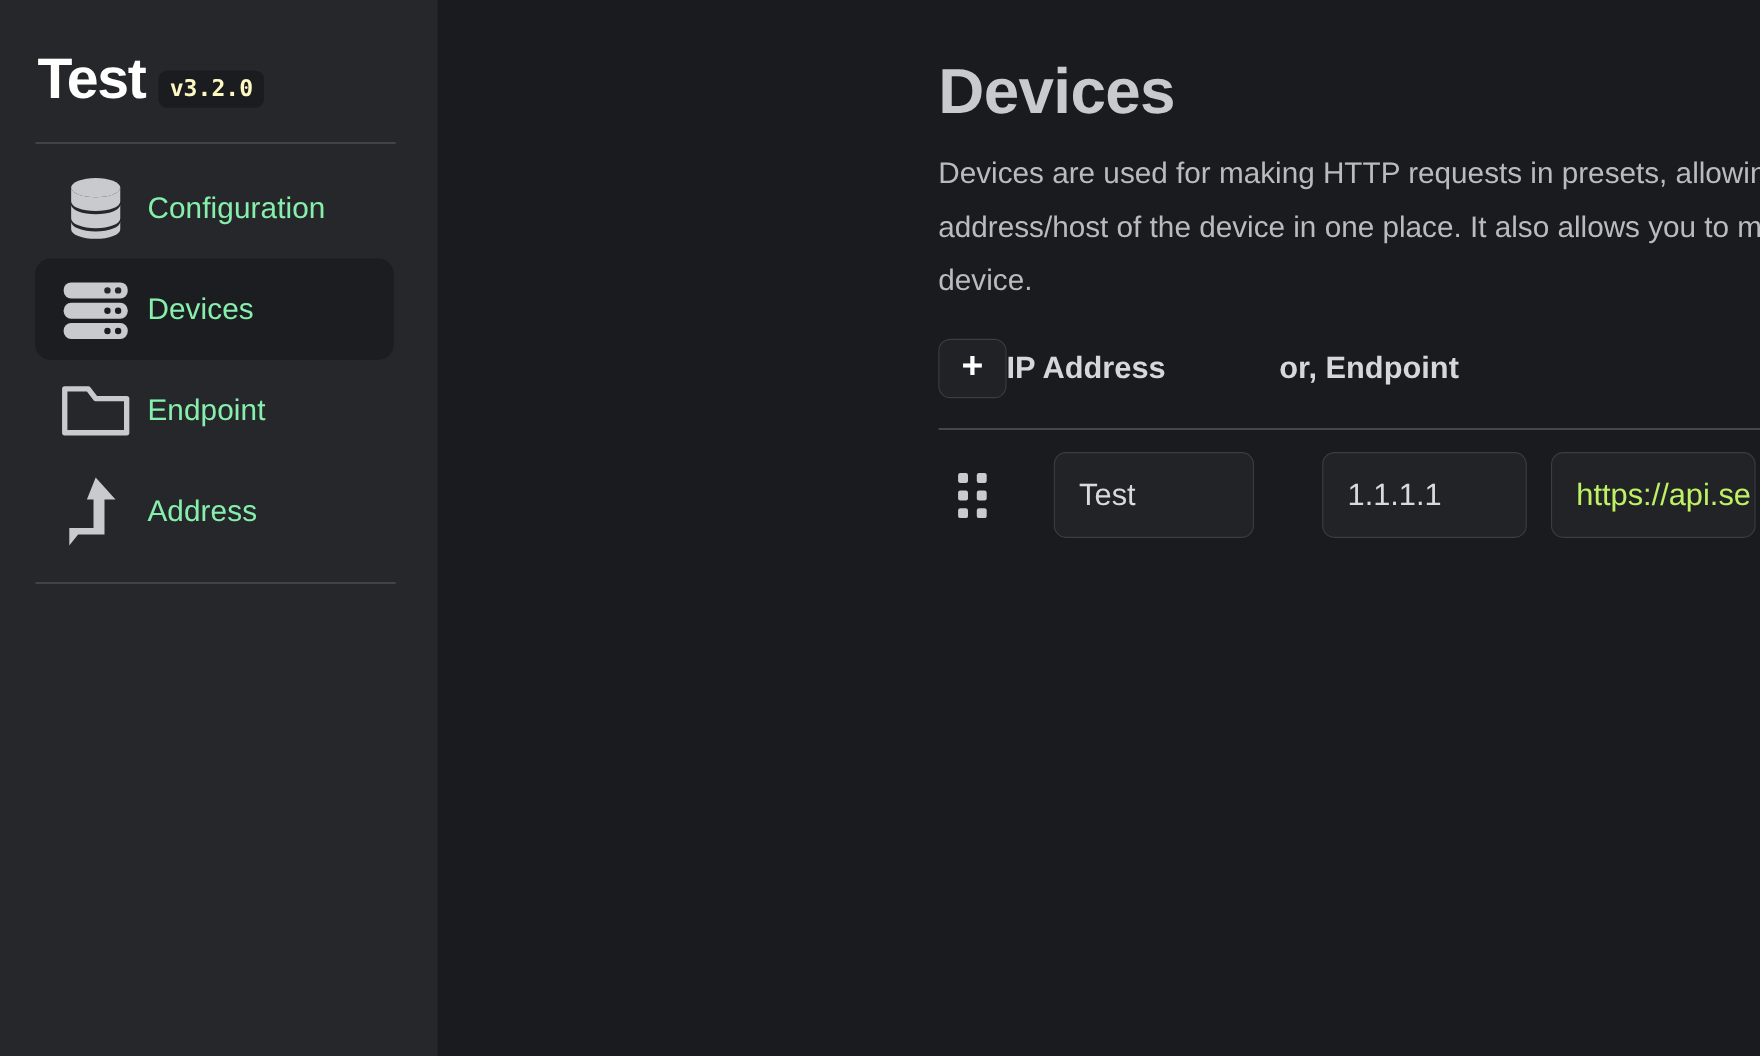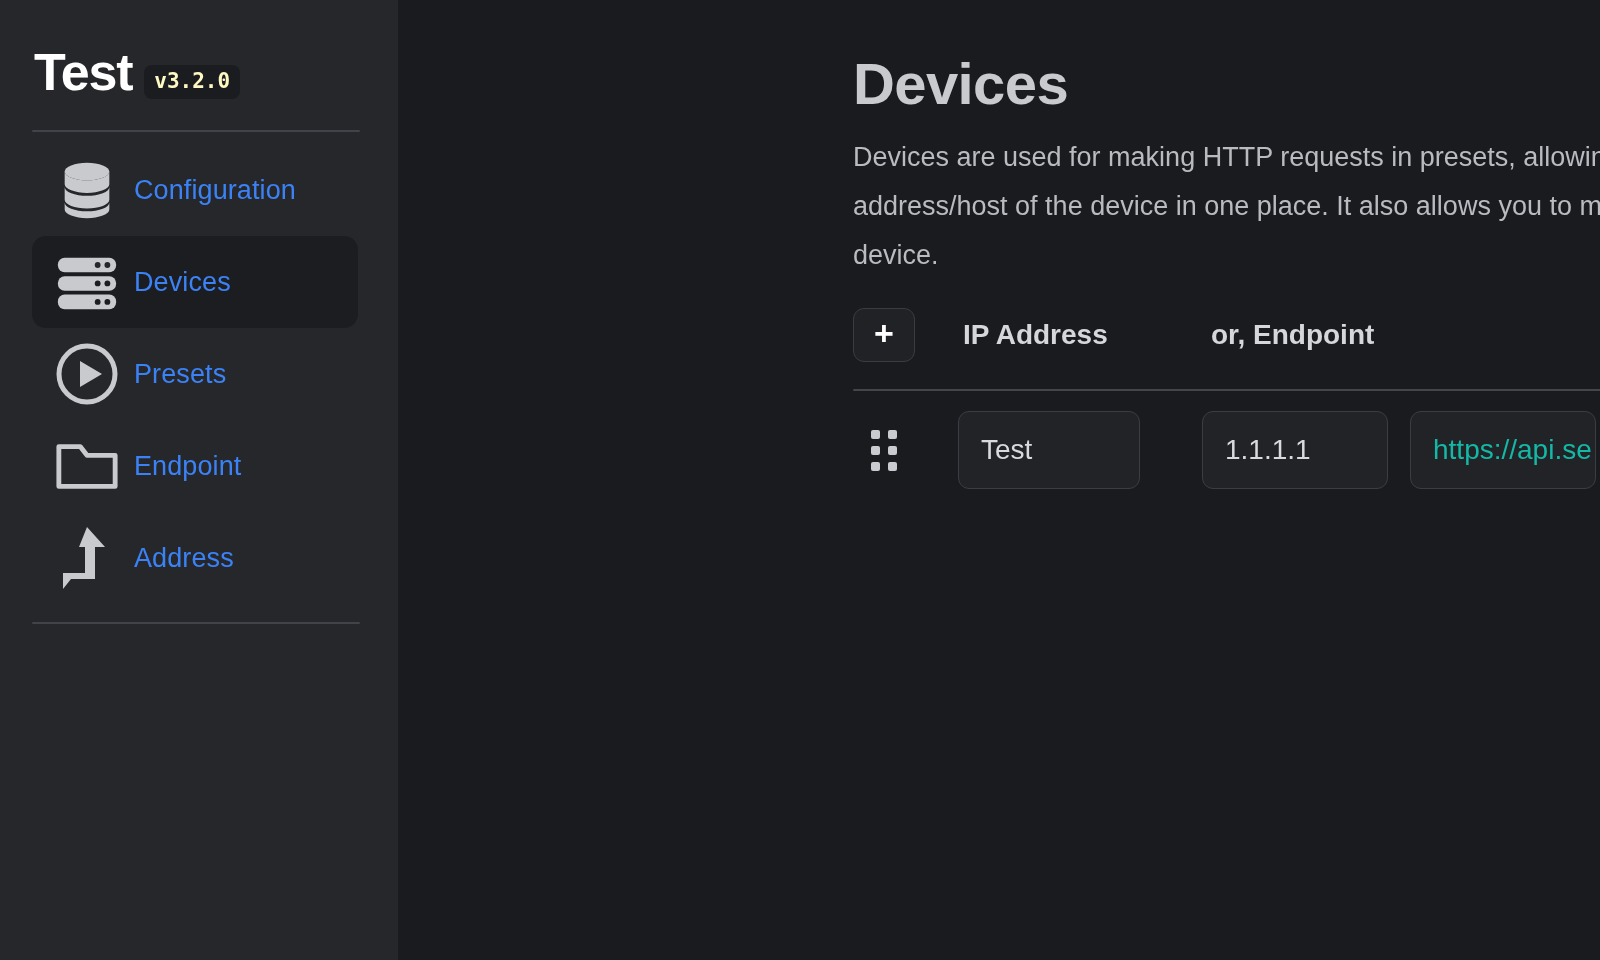--- a/index.html
+++ b/index.html
@@ -90,21 +90,21 @@
     width: 66px;
     flex: 0 0 66px;
     display: flex;
     align-items: center;
     justify-content: center;
     color: #c8cacd;
   }
 
   .nav-label {
     font-size: 27px;
-    color: #3b82f6;
+    color: #86efac;
     letter-spacing: 0.1px;
     padding-left: 14px;
     white-space: nowrap;
   }
 
   .side-divider-2 {
     height: 2px;
     background: #41434a;
     margin: 18px 38px 0 32px;
     border-radius: 2px;
@@ -170,21 +170,21 @@
   }
 
   .th {
     font-size: 28px;
     font-weight: bold;
     color: #d6d7db;
     white-space: nowrap;
   }
 
   .th-name      { width: 225px; padding-left: 68px; }
-  .th-ip        { width: 248px; margin-left: 48px; }
+  .th-ip        { width: 248px; }
   .th-endpoint  { flex: 1; }
 
   .row-divider {
     height: 2px;
     background: #44464d;
     width: 1035px;
     margin-top: 23px;
     border-radius: 2px;
   }
 
@@ -229,21 +229,21 @@
     display: flex;
     align-items: center;
     padding: 0 22px;
     font-size: 28px;
     color: #d9dade;
     font-family: Liberation Sans, sans-serif;
     overflow: hidden;
     white-space: nowrap;
   }
 
-  .field.placeholder { color: #14b8a6; }
+  .field.placeholder { color: #bef264; }
 
   svg { display: block; }
 </style>
 </head>
 <body>
 
 <div class="app">
 
   <aside class="sidebar">
 
@@ -278,29 +278,20 @@
             <circle cx="55" cy="13.5" r="3" fill="#26272b"></circle>
             <circle cx="45" cy="32.5" r="3" fill="#1c1d21"></circle>
             <circle cx="55" cy="32.5" r="3" fill="#1c1d21"></circle>
             <circle cx="45" cy="51.5" r="3" fill="#1c1d21"></circle>
             <circle cx="55" cy="51.5" r="3" fill="#1c1d21"></circle>
           </svg>
         </span>
         <span class="nav-label">Devices</span>
       </div>
 
-      <div class="nav-item">
-        <span class="nav-icon">
-          <svg width="66" height="66" viewBox="0 0 66 66" fill="none">
-            <circle cx="33" cy="33" r="28" stroke="currentColor" stroke-width="5"></circle>
-            <path d="M26 20 L48 33 L26 46 Z" fill="currentColor"></path>
-          </svg>
-        </span>
-        <span class="nav-label">Presets</span>
-      </div>
 
       <div class="nav-item">
         <span class="nav-icon">
           <svg width="68" height="58" viewBox="0 0 68 58" fill="none" stroke="currentColor" stroke-width="5" stroke-linejoin="round">
             <path d="M5 50 V9 h22 l7 9 h29 v32 z"></path>
           </svg>
         </span>
         <span class="nav-label">Endpoint</span>
       </div>
 

